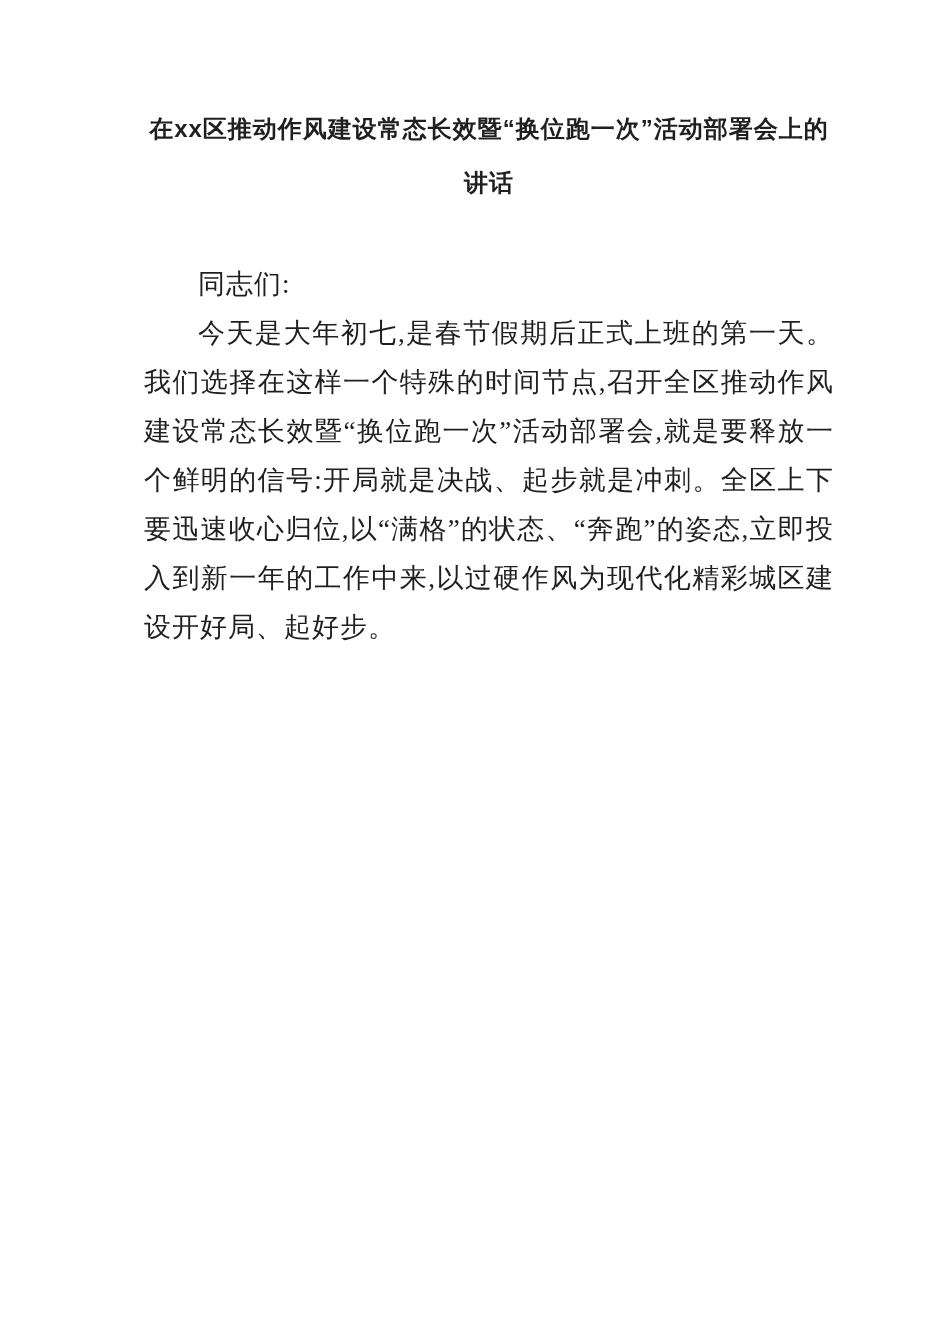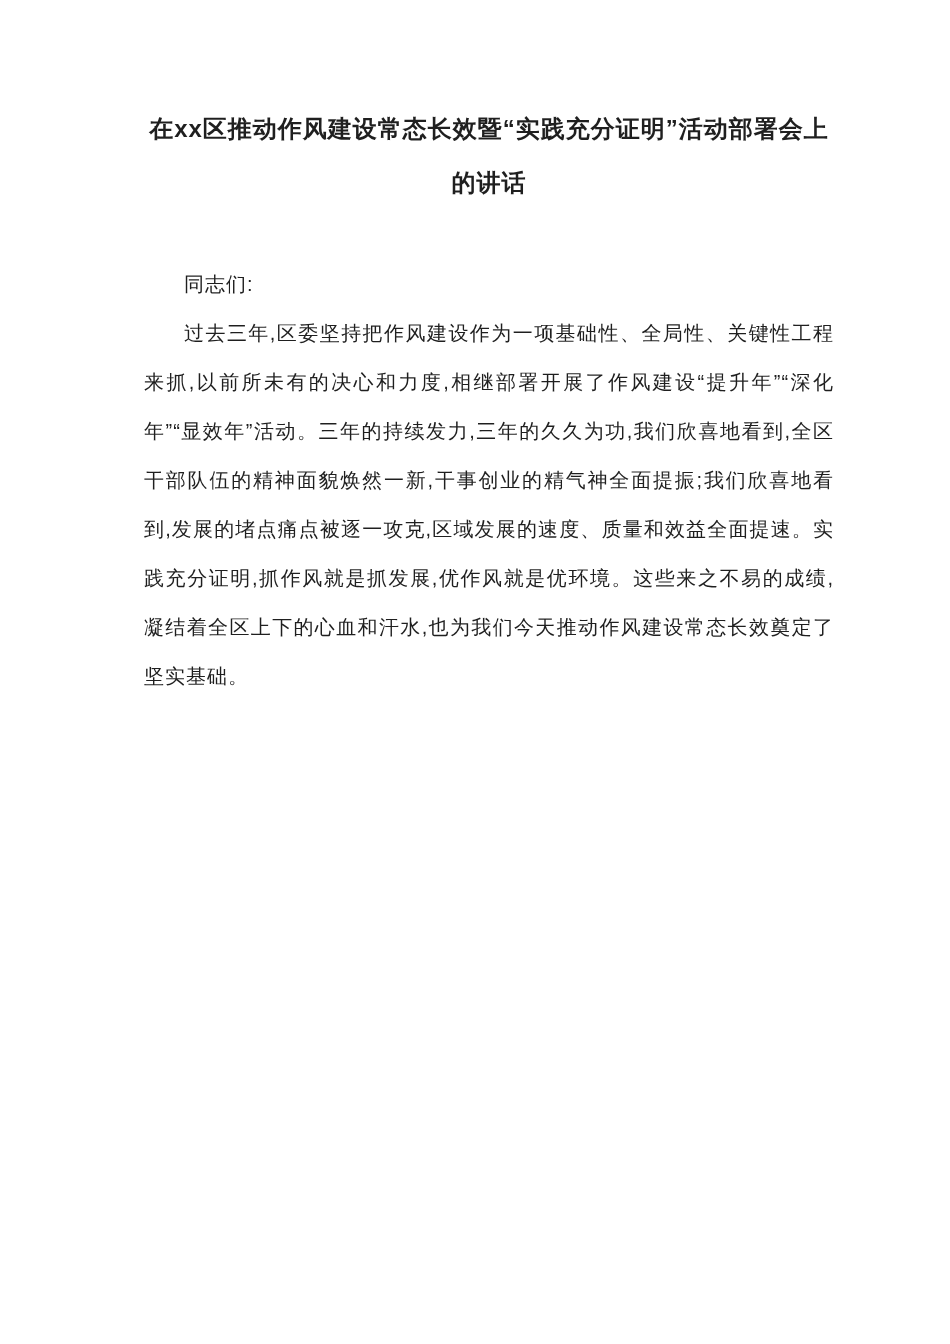--- a/index.html
+++ b/index.html
@@ -24,31 +24,32 @@
     font-weight: 700;
     line-height: 54px;
     text-align: center;
     letter-spacing: 1px;
   }
   .doc-body {
     display: block;
   }
   .para {
     margin: 0;
-    font-size: 20px;
+    font-size: 27px;
     line-height: 49px;
     text-indent: 2em;
     text-align: justify;
     letter-spacing: 1px;
     word-break: break-all;
+    font-family: Liberation Serif, serif;
   }
 </style>
 </head>
 <body>
 
 <div class="page">
-  <h1 class="doc-title">在xx区推动作风建设常态长效暨“实践充分证明”活动部署会上的讲话</h1>
+  <h1 class="doc-title">在xx区推动作风建设常态长效暨“换位跑一次”活动部署会上的讲话</h1>
 
   <div class="doc-body">
     <p class="para">同志们:</p>
-    <p class="para">过去三年,区委坚持把作风建设作为一项基础性、全局性、关键性工程来抓,以前所未有的决心和力度,相继部署开展了作风建设“提升年”“深化年”“显效年”活动。三年的持续发力,三年的久久为功,我们欣喜地看到,全区干部队伍的精神面貌焕然一新,干事创业的精气神全面提振;我们欣喜地看到,发展的堵点痛点被逐一攻克,区域发展的速度、质量和效益全面提速。实践充分证明,抓作风就是抓发展,优作风就是优环境。这些来之不易的成绩,凝结着全区上下的心血和汗水,也为我们今天推动作风建设常态长效奠定了坚实基础。</p>
+    <p class="para">今天是大年初七,是春节假期后正式上班的第一天。我们选择在这样一个特殊的时间节点,召开全区推动作风建设常态长效暨“换位跑一次”活动部署会,就是要释放一个鲜明的信号:开局就是决战、起步就是冲刺。全区上下要迅速收心归位,以“满格”的状态、“奔跑”的姿态,立即投入到新一年的工作中来,以过硬作风为现代化精彩城区建设开好局、起好步。</p>
   </div>
 </div>
 
 </body></html>

